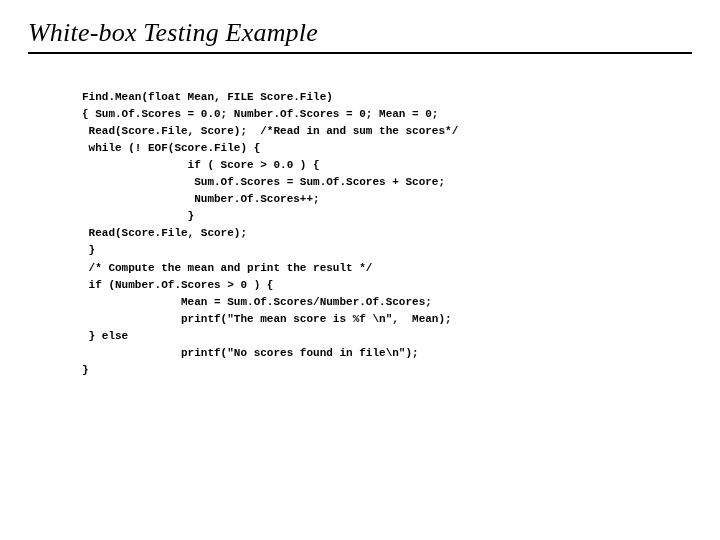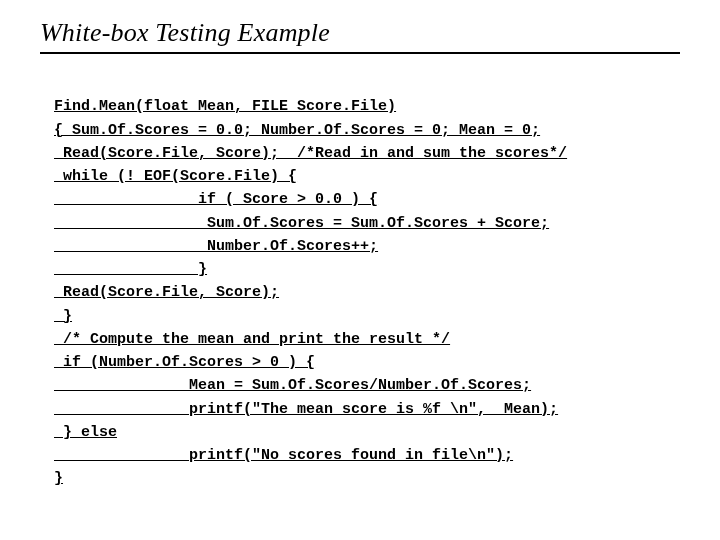--- a/index.html
+++ b/index.html
@@ -5,40 +5,39 @@
   body {
     margin: 0;
     padding: 0;
     width: 720px;
     height: 540px;
     background: #fff;
     font-family: "Times New Roman", Times, serif;
     color: #000;
   }
   .slide {
-    padding: 18px 40px;
+    padding: 18px 28px;
     box-sizing: border-box;
   }
   .title {
     font-style: italic;
     font-size: 26px;
     font-weight: normal;
     border-bottom: 2px solid #000;
     padding-bottom: 4px;
     margin-bottom: 18px;
     letter-spacing: 0.2px;
   }
   .code {
     font-family: "Courier New", Courier, monospace;
-    font-size: 15px;
+    font-size: 11px;
     font-weight: bold;
     line-height: 1.55;
     white-space: pre;
-    margin-left: 14px;
-    text-decoration: underline;
+    margin-left: 54px;
   }
 </style>
 </head>
 <body>
 
 <div class="slide">
   <div class="title">White-box Testing Example</div>
   <div class="code">
 <span>Find.Mean(float Mean, FILE Score.File)</span>
 <span>{ Sum.Of.Scores = 0.0; Number.Of.Scores = 0; Mean = 0;</span>

